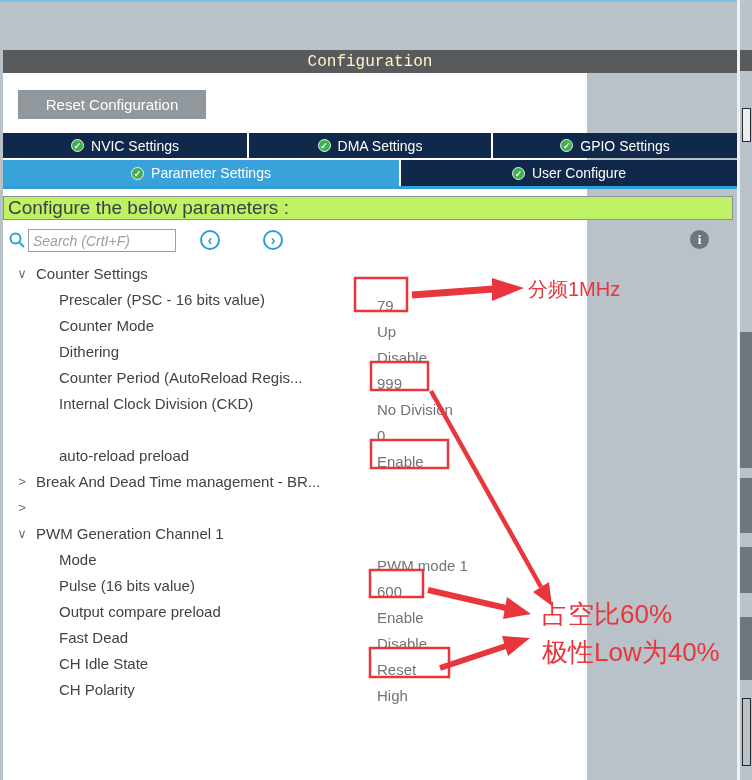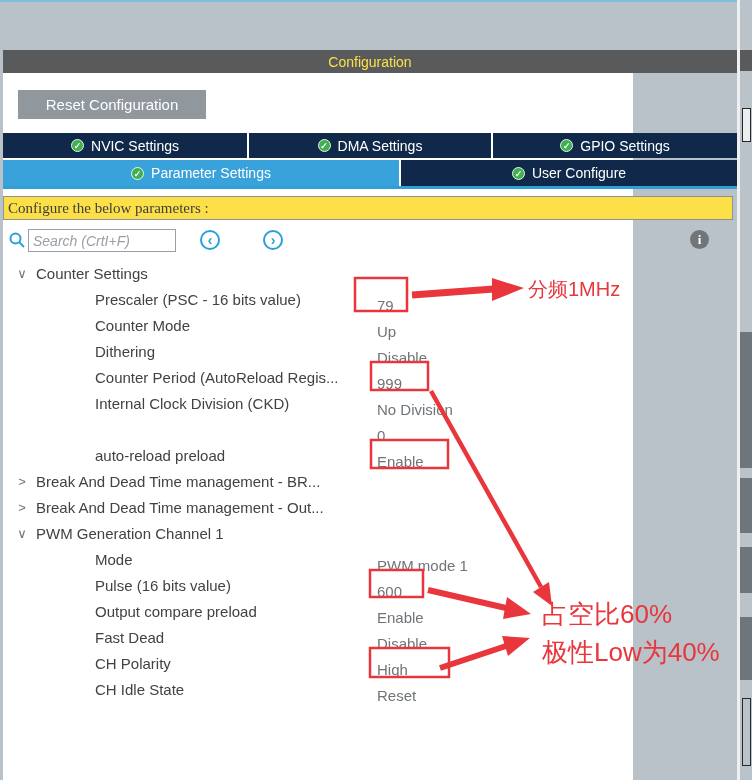--- a/index.html
+++ b/index.html
@@ -11,57 +11,57 @@
   .titlebar { position:absolute; left:4px; top:2px; width:733px; height:31px; background:#ffffff;
     border:1px solid #8a9298; display:flex; align-items:center; justify-content:center;
     color:#5c6166; font-size:15px; }
 
   .collapse-arrows { position:absolute; left:738px; top:3px; width:14px; height:36px; }
   .tri { width:0; height:0; position:absolute; }
   .tri-left  { top:1px;  border-top:7px solid transparent; border-bottom:7px solid transparent; border-right:11px solid #45484b; }
   .tri-right { top:19px; border-top:7px solid transparent; border-bottom:7px solid transparent; border-left:11px solid #45484b; }
 
   .config-header { position:absolute; left:3px; top:50px; width:734px; height:23px; background:#595a5b;
-    color:#fde047; font-size:14px; display:flex; align-items:center; justify-content:center; }
-
-  .content { position:absolute; left:3px; top:73px; width:630px; height:707px; background:#ffffff;padding-left:10px; }
+    color:#fef9c3; font-size:16px; display:flex; align-items:center; justify-content:center;font-family:Liberation Mono, monospace; }
+
+  .content { position:absolute; left:3px; top:73px; width:584px; height:707px; background:#ffffff;padding-left:10px; }
 
   .reset-btn { position:absolute; left:15px; top:17px; width:188px; height:29px; background:#90979d;
     color:#ffffff; font-size:15px; border:none; font-family:"Liberation Sans", sans-serif; cursor:pointer; }
 
   .tabs-row { position:absolute; left:0; display:flex; }
   .tabs-row1 { top:60px; height:25px; width:734px; gap:2px; padding-left:0; }
   .tabs-row2 { top:87px; height:26px; width:734px; gap:2px; }
   .tab { height:100%; display:flex; align-items:center; justify-content:center; gap:7px;
     background:#10294a; color:#ffffff; font-size:14px; cursor:pointer; }
   .tab.selected { background:#39a2da; }
   .check { width:13px; height:13px; border-radius:50%; background:#3fb150; border:1px solid #e8f5e9;
     color:#ffffff; font-size:9px; line-height:12px; text-align:center; font-weight:bold; flex:0 0 auto; }
   .tab-underline { position:absolute; left:0; top:113px; width:734px; height:3px; background:#2f9fd8; }
 
-  .hint-box { position:absolute; left:0; top:123px; width:730px; height:24px; background:#fde047;
-    border:1px solid #8b9196; color:#3c4043; font-size:15px; display:flex; align-items:center; padding-left:4px;font-family:Liberation Serif, serif; }
+  .hint-box { position:absolute; left:0; top:123px; width:730px; height:24px; background:#bef264;
+    border:1px solid #8b9196; color:#3c4043; font-size:19px; display:flex; align-items:center; padding-left:4px; }
 
   .search-row { position:absolute; left:0; top:155px; width:730px; height:26px; }
   .mag { position:absolute; left:5px; top:3px; }
   .search-input { position:absolute; left:25px; top:1px; width:148px; height:23px; border:1px solid #9aa0a5;
     font-size:14px; font-family:"Liberation Sans", sans-serif; padding:0 4px; color:#444; }
   .search-input::placeholder { color:#9aa0a5; font-style:italic; }
   .navcircle { position:absolute; top:2px; width:20px; height:20px; border:2px solid #2aa0d9; border-radius:50%;
     color:#2aa0d9; font-size:14px; font-weight:bold; text-align:center; line-height:16px; cursor:pointer; background:#fff; }
   .prev { left:197px; } .next { left:260px; }
   .info { position:absolute; left:687px; top:2px; width:19px; height:19px; border-radius:50%; background:#707579;
     color:#ffffff; font-size:13px; font-weight:bold; font-family:"Liberation Serif", serif;
     text-align:center; line-height:19px; cursor:pointer; }
 
   .tree { position:absolute; left:0; top:187px; width:730px; }
   .trow { position:relative; height:26px; font-size:15px; display:flex; align-items:center; }
   .chev { position:absolute; left:11px; color:#6d7377; font-size:13px; width:16px; text-align:center; cursor:pointer; }
   .slabel { margin-left:33px; color:#3f4345; }
-  .clabel { margin-left:92px; color:#3f4345;text-align:center; }
+  .clabel { margin-left:56px; color:#3f4345;text-align:center; }
   .val { position:absolute; left:374px; color:#6f7478;margin-top:12px; }
 
   .right-strip3 { position:absolute; left:737px; top:0; width:3px; height:780px; background:#eef0f1; }
   .right-strip  { position:absolute; left:740px; top:0; width:12px; height:780px; background:#bac3ca; }
   .seg { position:absolute; left:740px; width:12px; background:#6e757b; }
   .seg-cfg { top:50px; height:21px; background:#595a5c; }
   .seg-a { top:332px; height:136px; } .seg-b { top:478px; height:55px; }
   .seg-c { top:547px; height:46px; } .seg-d { top:617px; height:63px; }
   .obox { position:absolute; left:742px; width:9px; border:1px solid #26282a; }
   .obox-top { top:108px; height:34px; background:#eceff0; }
@@ -161,21 +161,20 @@
         <div class="trow">
           <span class="clabel">auto-reload preload</span>
           <span class="val">Enable</span>
         </div>
         <div class="trow">
           <span class="chev">&gt;</span>
           <span class="slabel">Break And Dead Time management - BR...</span>
         </div>
         <div class="trow">
           <span class="chev">&gt;</span>
-          <span class="slabel">Break And Dead Time management - Out...</span>
         </div>
         <div class="trow">
           <span class="chev">∨</span>
           <span class="slabel">PWM Generation Channel 1</span>
         </div>
         <div class="trow">
           <span class="clabel">Mode</span>
           <span class="val">PWM mode 1</span>
         </div>
         <div class="trow">
@@ -184,26 +183,26 @@
         </div>
         <div class="trow">
           <span class="clabel">Output compare preload</span>
           <span class="val">Enable</span>
         </div>
         <div class="trow">
           <span class="clabel">Fast Dead</span>
           <span class="val">Disable</span>
         </div>
         <div class="trow">
+          <span class="clabel">CH Idle State</span>
+          <span class="val">Reset</span>
+        </div>
+        <div class="trow">
           <span class="clabel">CH Polarity</span>
           <span class="val">High</span>
-        </div>
-        <div class="trow">
-          <span class="clabel">CH Idle State</span>
-          <span class="val">Reset</span>
         </div>
       </div>
   </div>
 
   <div class="right-strip3"></div>
   <div class="right-strip"></div>
   <div class="seg seg-cfg"></div>
   <div class="obox obox-top"></div>
   <div class="seg seg-a"></div>
   <div class="seg seg-b"></div>

